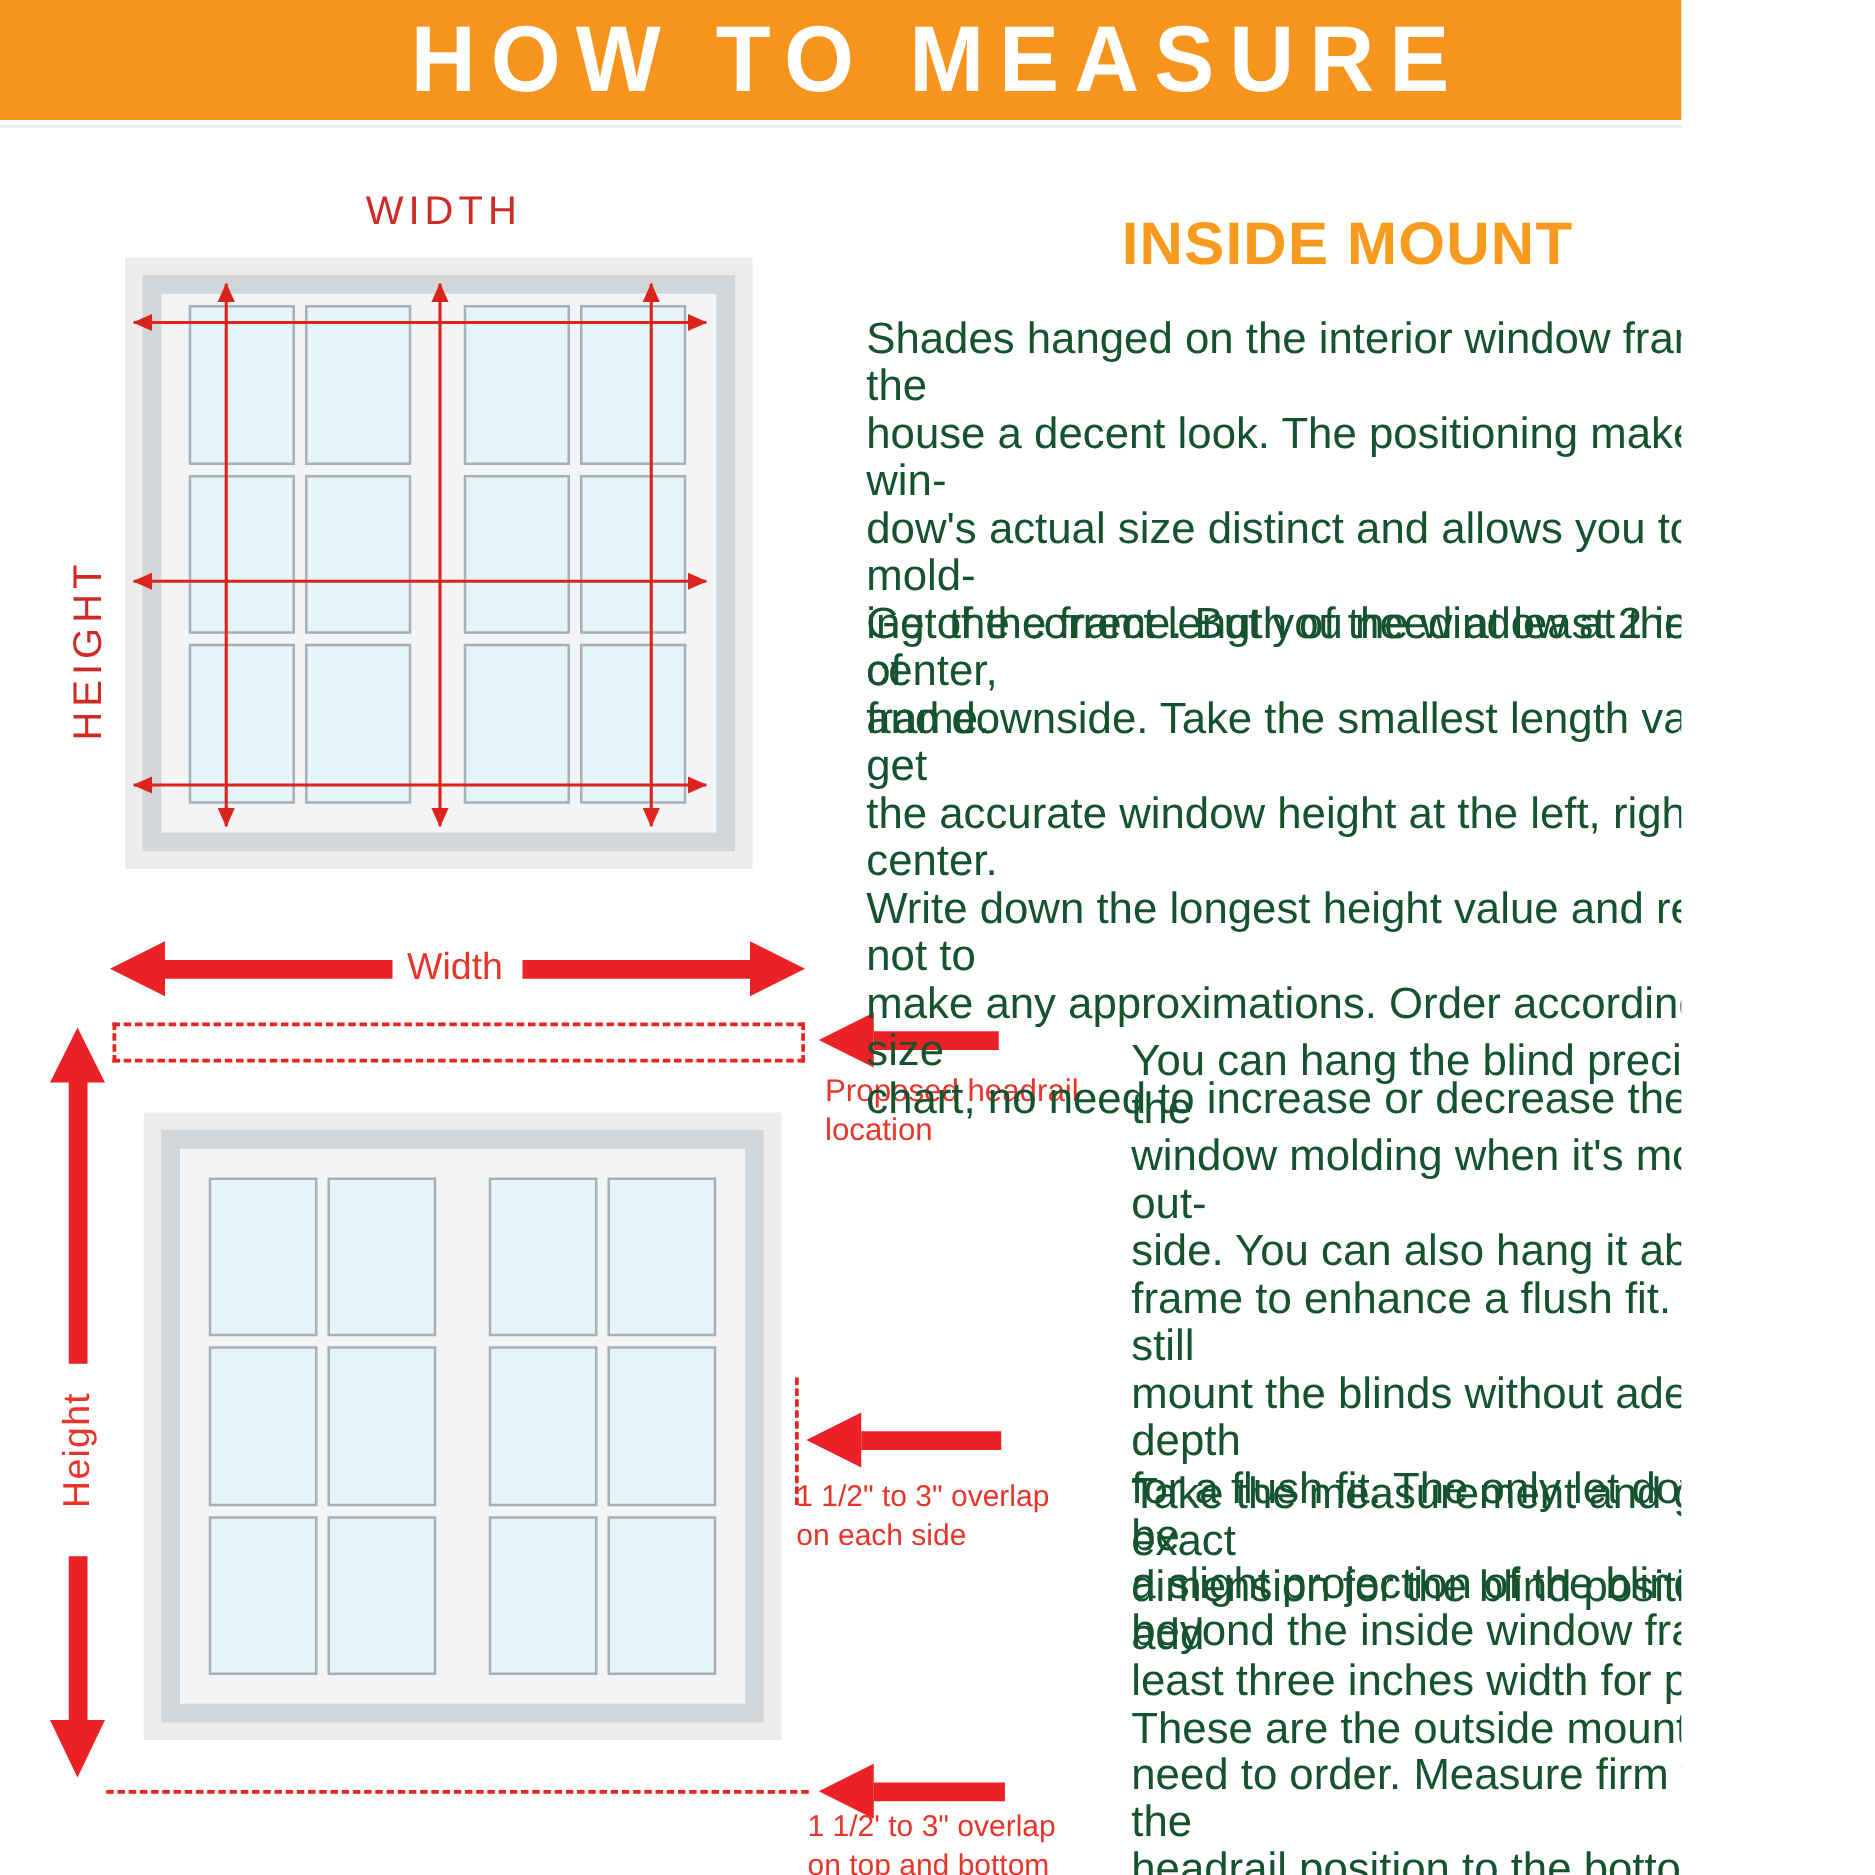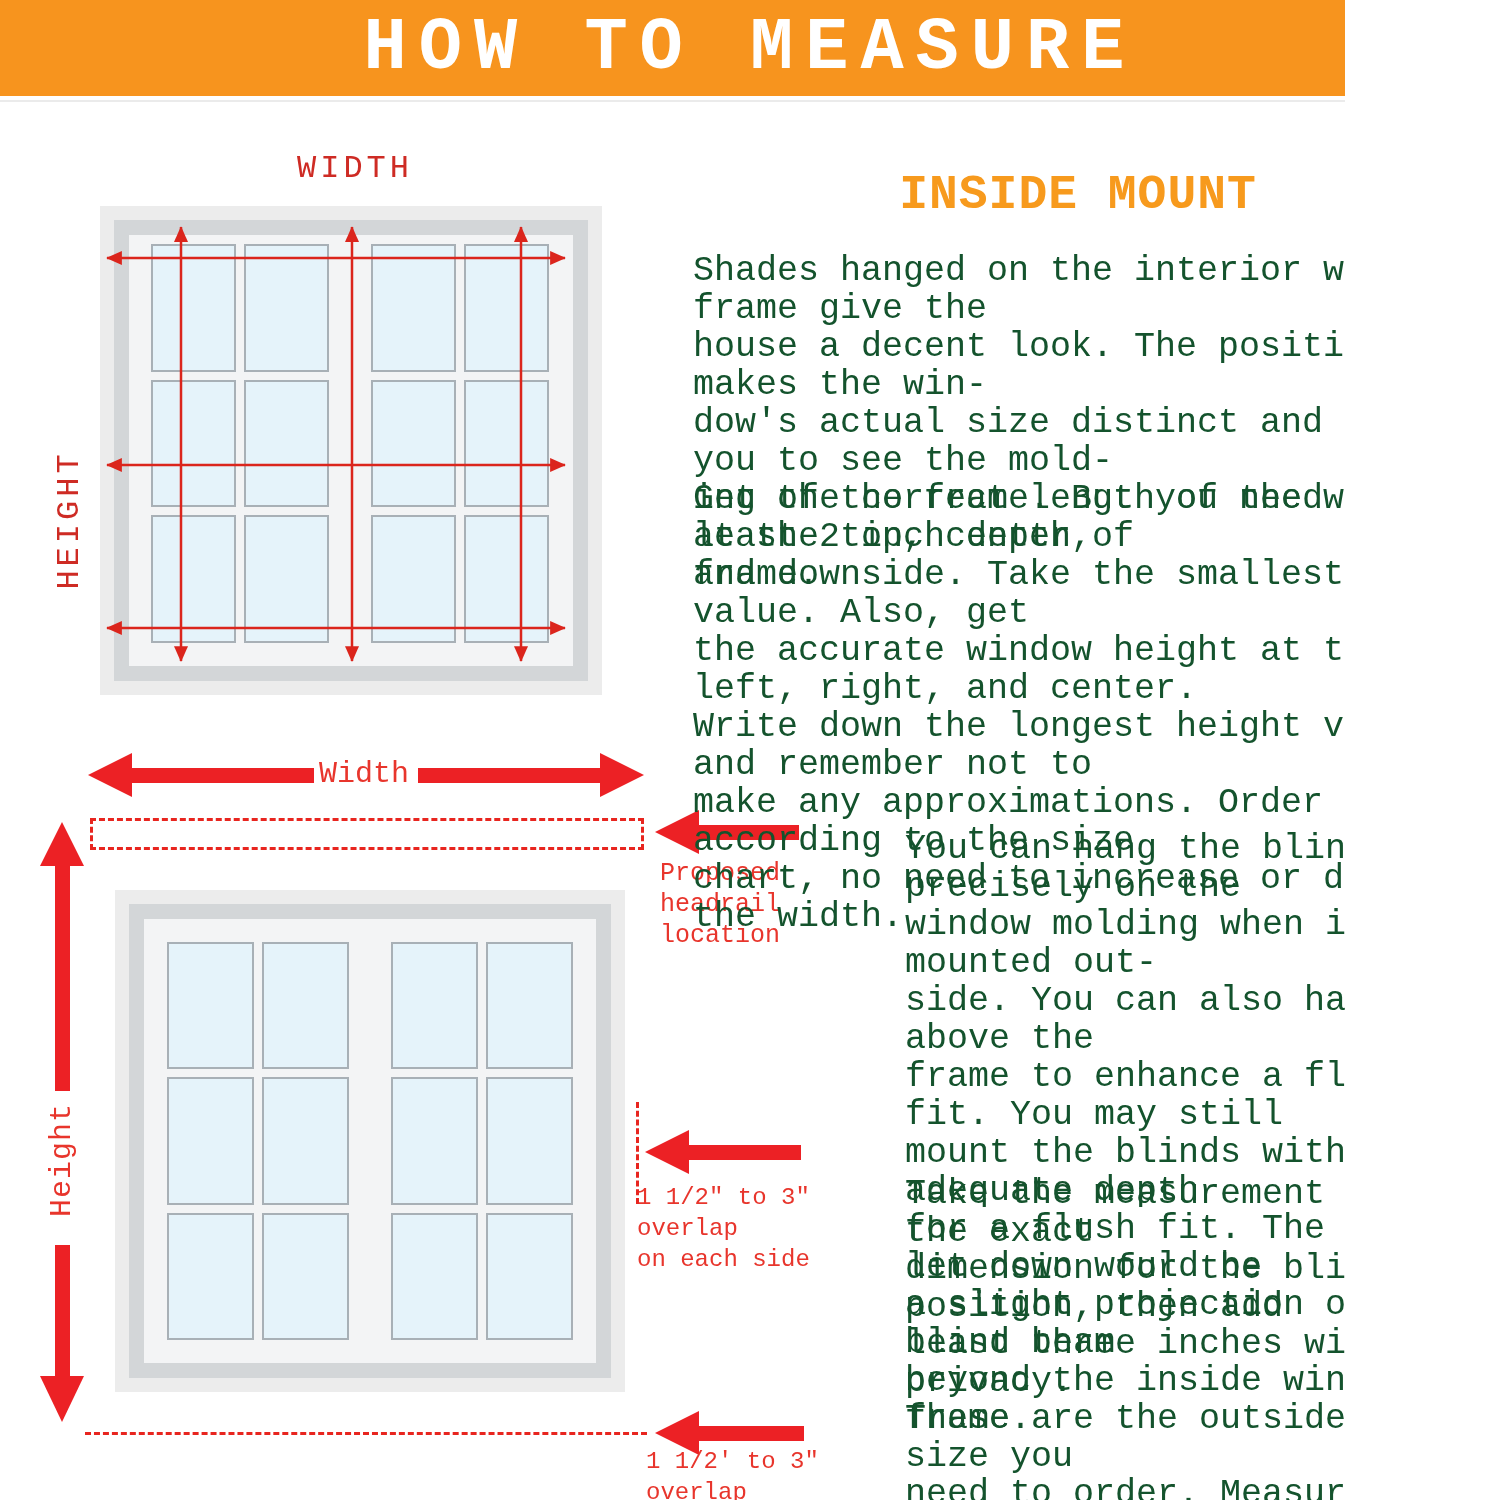--- a/index.html
+++ b/index.html
@@ -1,18 +1,18 @@
 <!DOCTYPE html>
 <html><head>
 <meta charset="utf-8">
 <style>
   html,body{margin:0;padding:0;background:#fff;}
   .page{
     position:relative; width:1345px; height:1500px; overflow:hidden; background:#ffffff;
-    font-family:Liberation Mono, monospace; color:#2d2d2d;
+    font-family:Liberation Sans, sans-serif; color:#2d2d2d;
   }
   
   .header{
     position:absolute; left:0; top:0; width:1500px; height:96px;
     background:#F7941E; display:flex; align-items:center; justify-content:center;
   }
   .header-title{
     color:#ffffff; font-size:72px; font-weight:bold; letter-spacing:12px;
     transform:scaleY(1.04); white-space:nowrap;
   }

